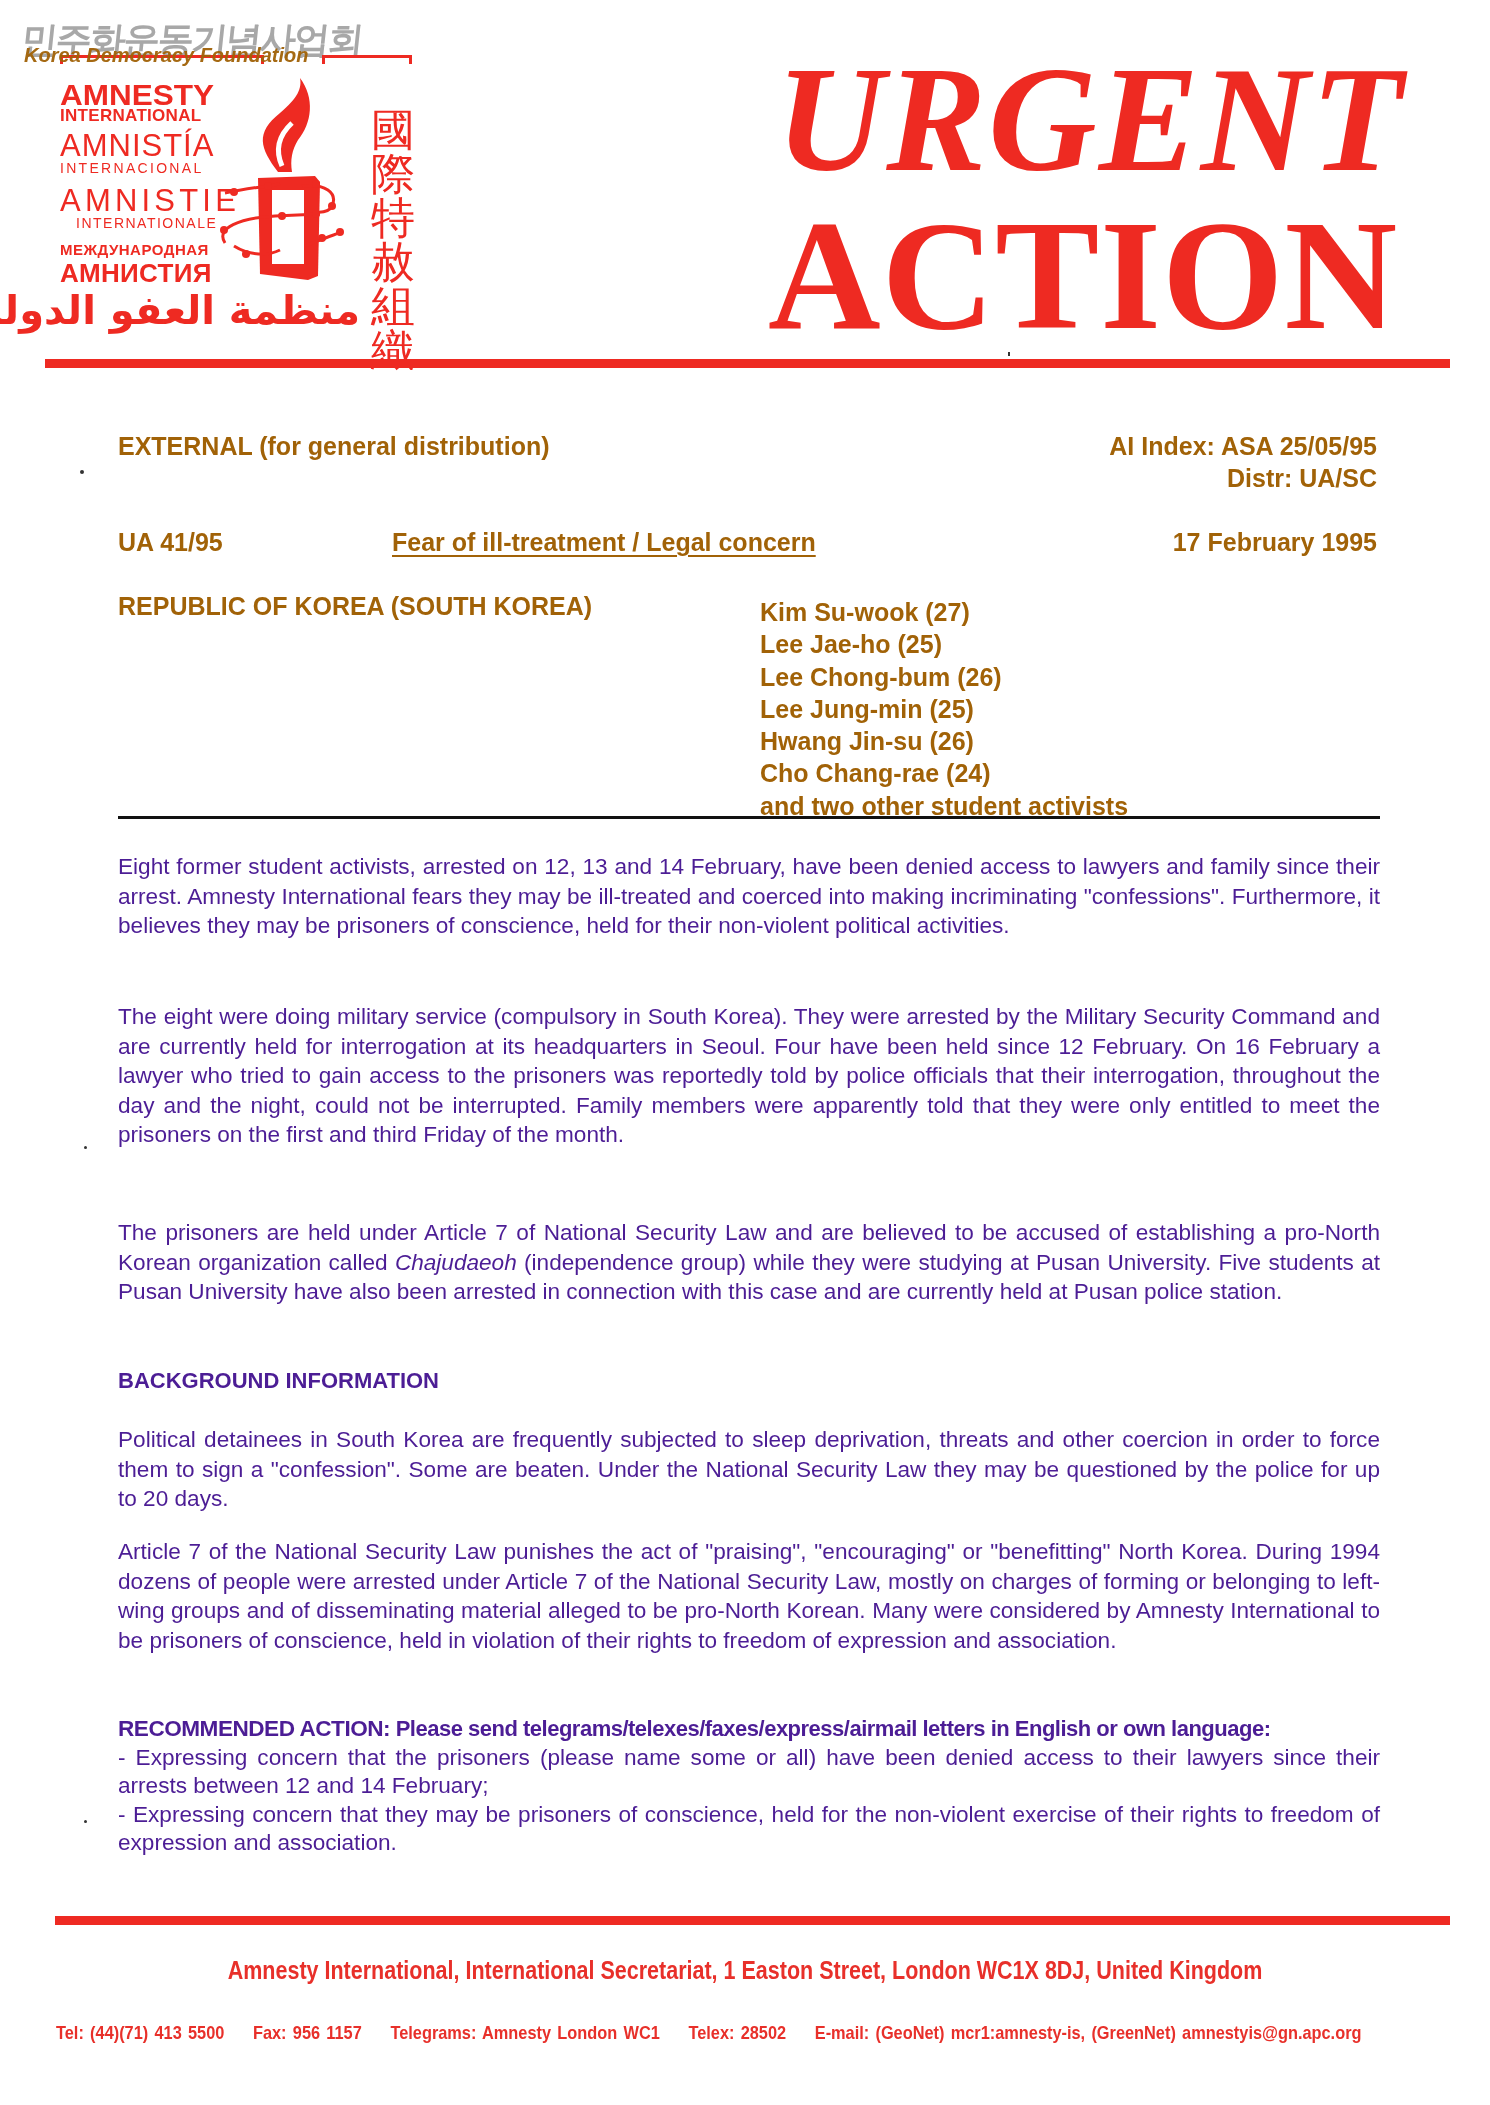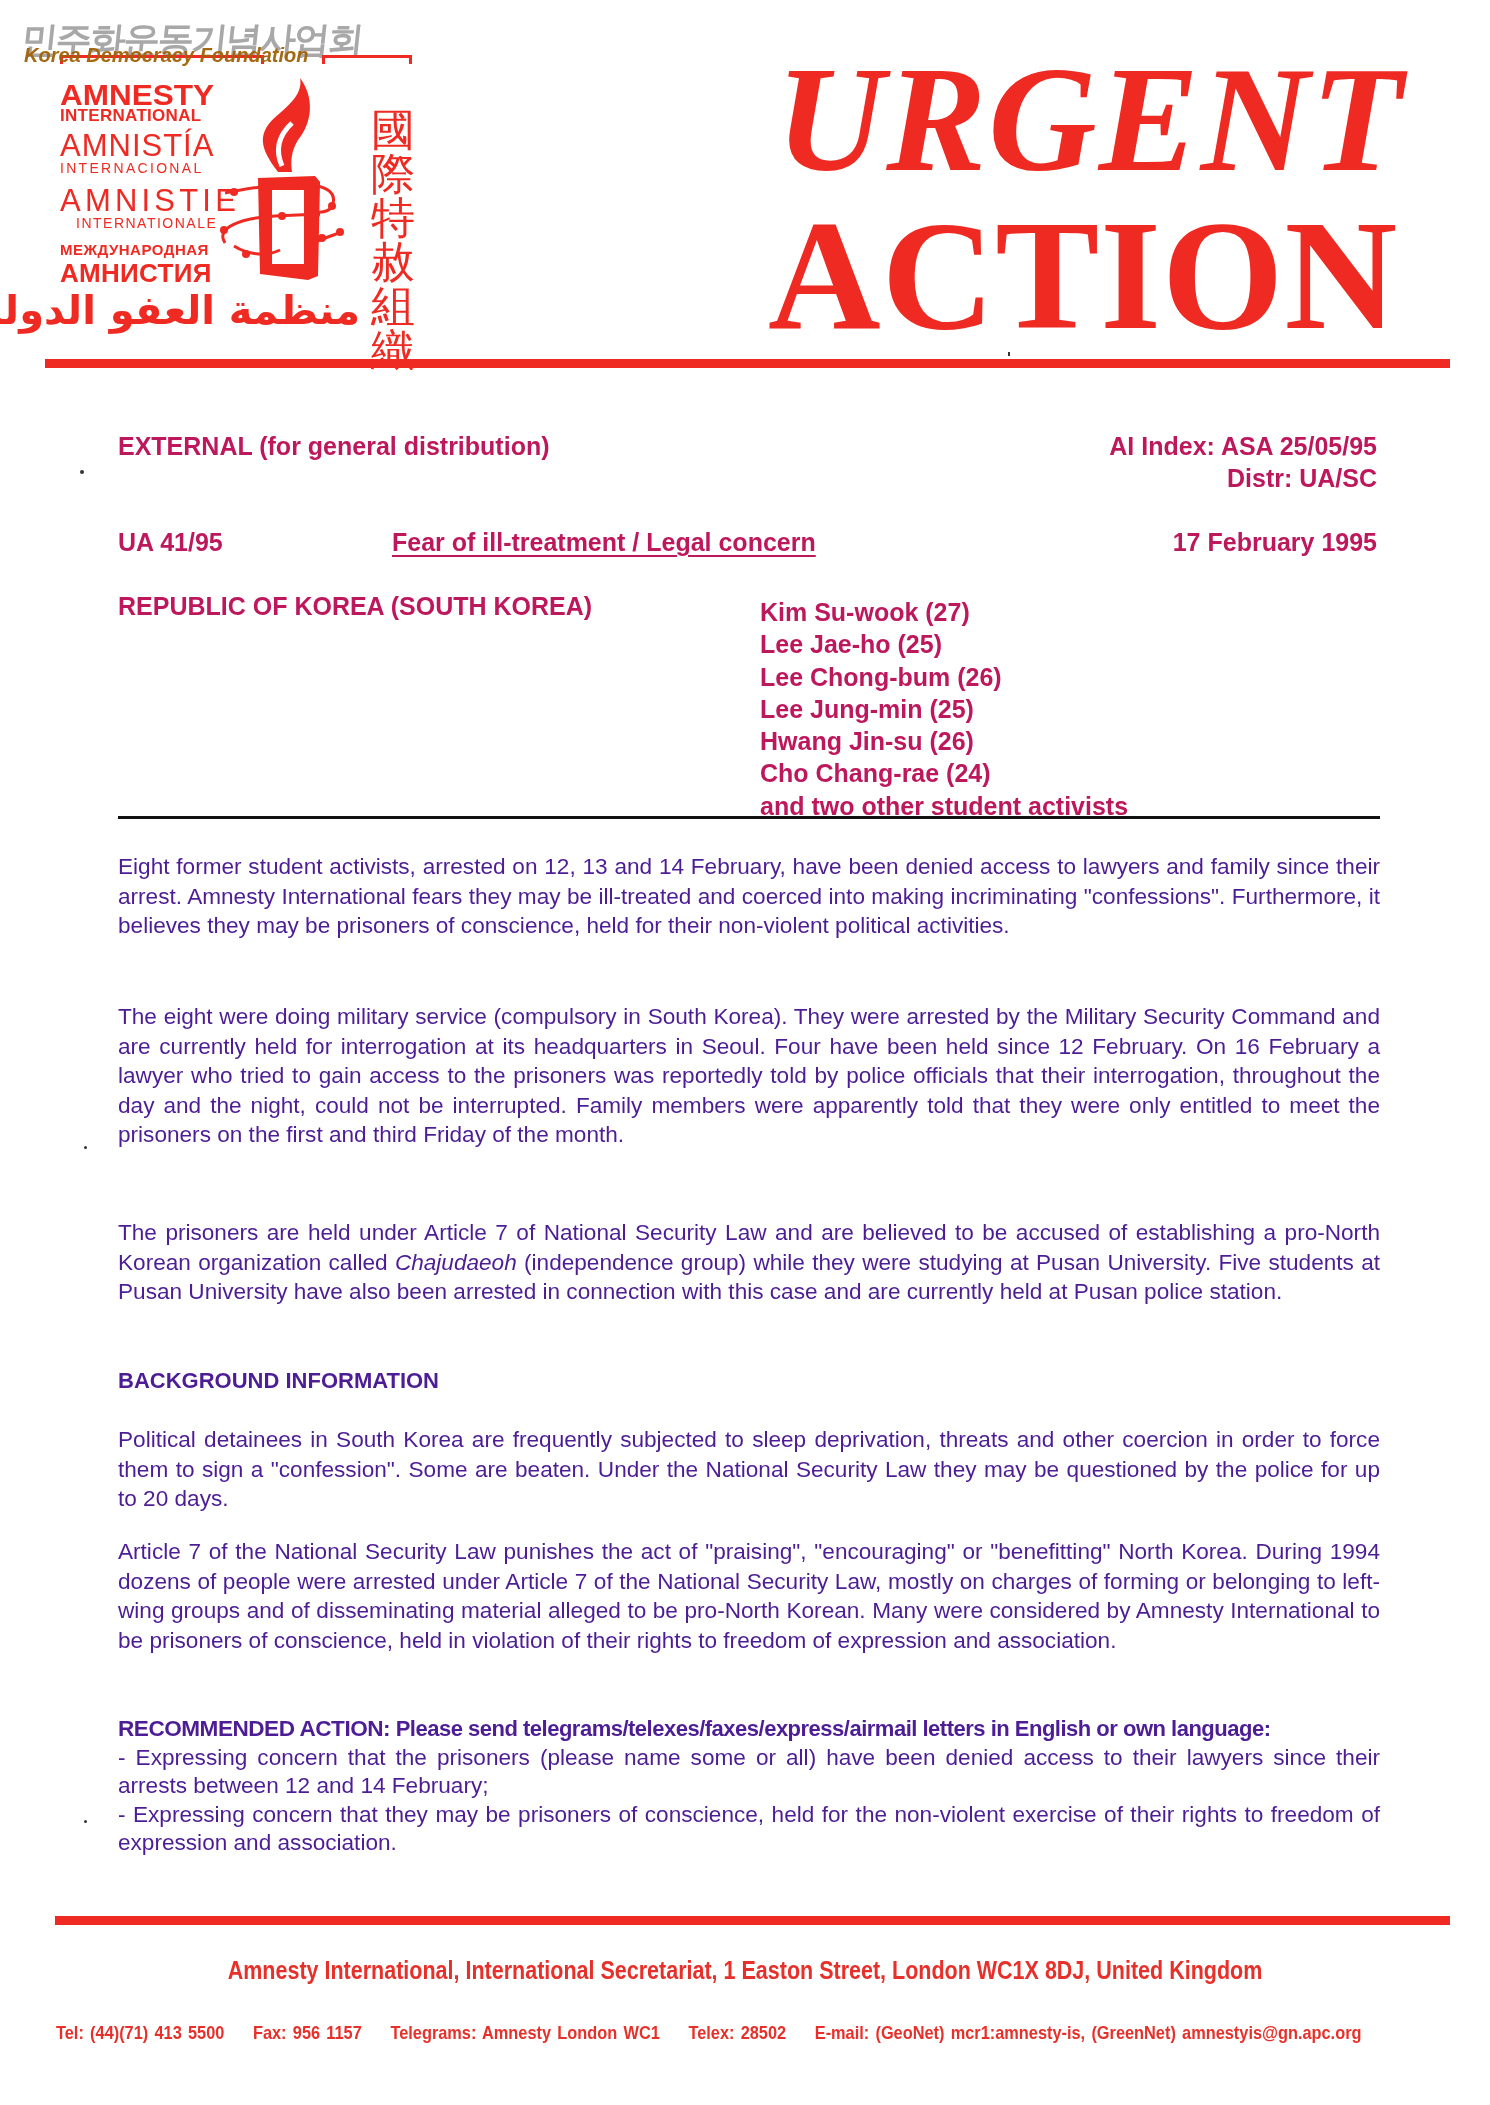--- a/index.html
+++ b/index.html
@@ -23,21 +23,21 @@
   .l8 { top:260px; font-size:26px; font-weight:bold; letter-spacing:.3px; }
   .l9 { top:290px; font-size:40px; font-weight:900; font-family:"DejaVu Sans", sans-serif; }
   .cjk { left:368px; top:108px; width:50px; font-size:44px; line-height:44px; color:#ee2a22; text-align:center; font-family:"DejaVu Serif", serif; }
 
   .ua-title { color:#ee2a22; font-family:"Liberation Serif", serif; font-weight:bold; line-height:1; white-space:nowrap; }
   .urgent { left:776px; top:44px; font-size:150px; font-style:italic; letter-spacing:2px; }
   .action { left:768px; top:198px; font-size:156px; letter-spacing:1px; }
 
   .redline { background:#ee2a22; height:9px; }
 
-  .hdr { font-size:25px; font-weight:bold; white-space:nowrap; color:#be185d; }
+  .hdr { font-size:25px; font-weight:bold; white-space:nowrap; color:#a16207; }
   .names { left:760px; top:596px; font-size:25px; font-weight:bold; line-height:32.3px; }
   .rule { left:118px; width:1262px; top:816px; height:3px; background:#111; }
 
   .body { left:118px; width:1262px; font-size:22.6px; line-height:29.6px; text-align:justify; color:#4c1d95; }
   .body p { margin:0; }
   .bold-h { font-size:22px; font-weight:bold; }
   .footer-addr { left:0; width:1490px; top:1956px; text-align:center; font-size:25px; font-weight:bold; color:#e8302a; transform:scaleX(.86); transform-origin:center; white-space:nowrap; }
   .footer-contact { left:56px; top:2022px; font-size:19px; font-weight:bold; color:#e8302a; white-space:nowrap; transform:scaleX(.86); transform-origin:left; word-spacing:2px; }
   .footer-contact span { margin-right:26px; }
   .dot { width:4px; height:4px; background:#333; border-radius:50%; }

